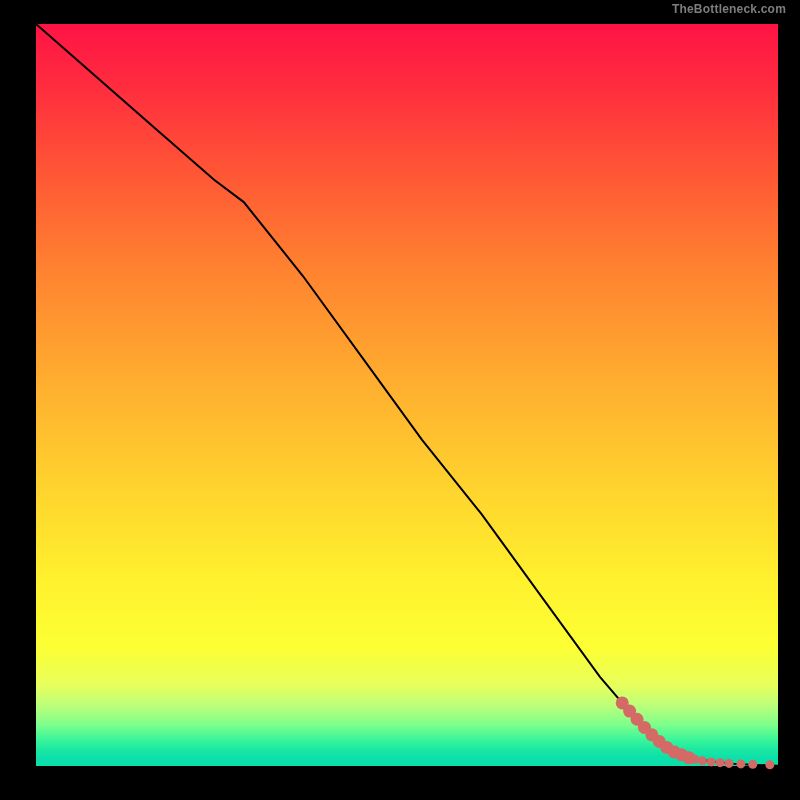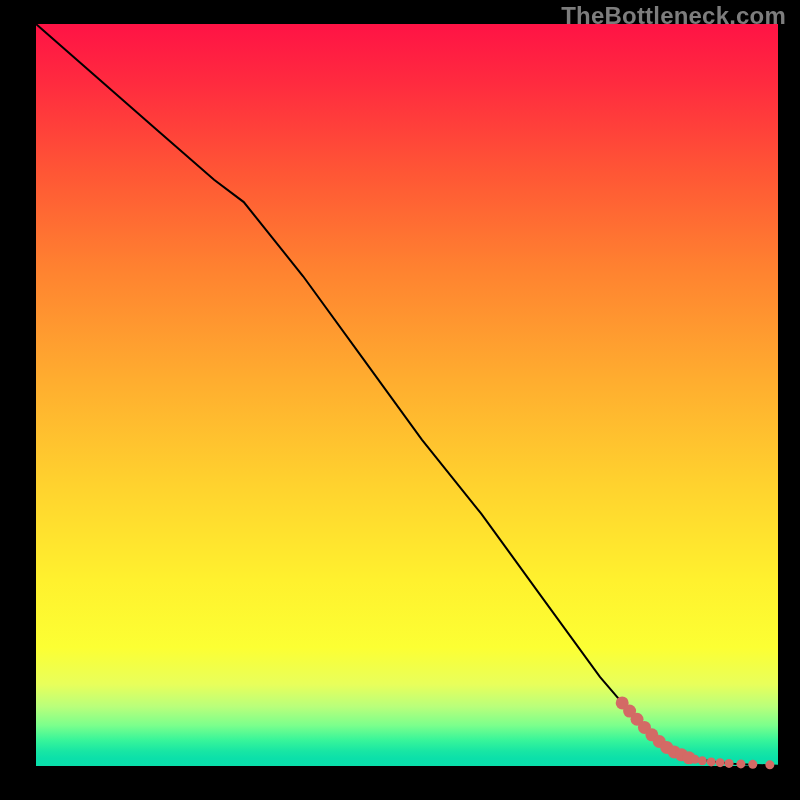--- a/index.html
+++ b/index.html
@@ -15,21 +15,21 @@
     position: relative;
     width: 800px;
     height: 800px;
     background: #000;
   }
   .watermark {
     position: absolute;
     top: 2px;
     right: 14px;
     color: #7d7d7d;
-    font-size: 24px;
+    font-size: 12px;
     font-weight: 600;
     letter-spacing: 0.2px;
   }
   .plot {
     position: absolute;
     left: 36px;
     top: 24px;
     width: 742px;
     height: 742px;
   }

